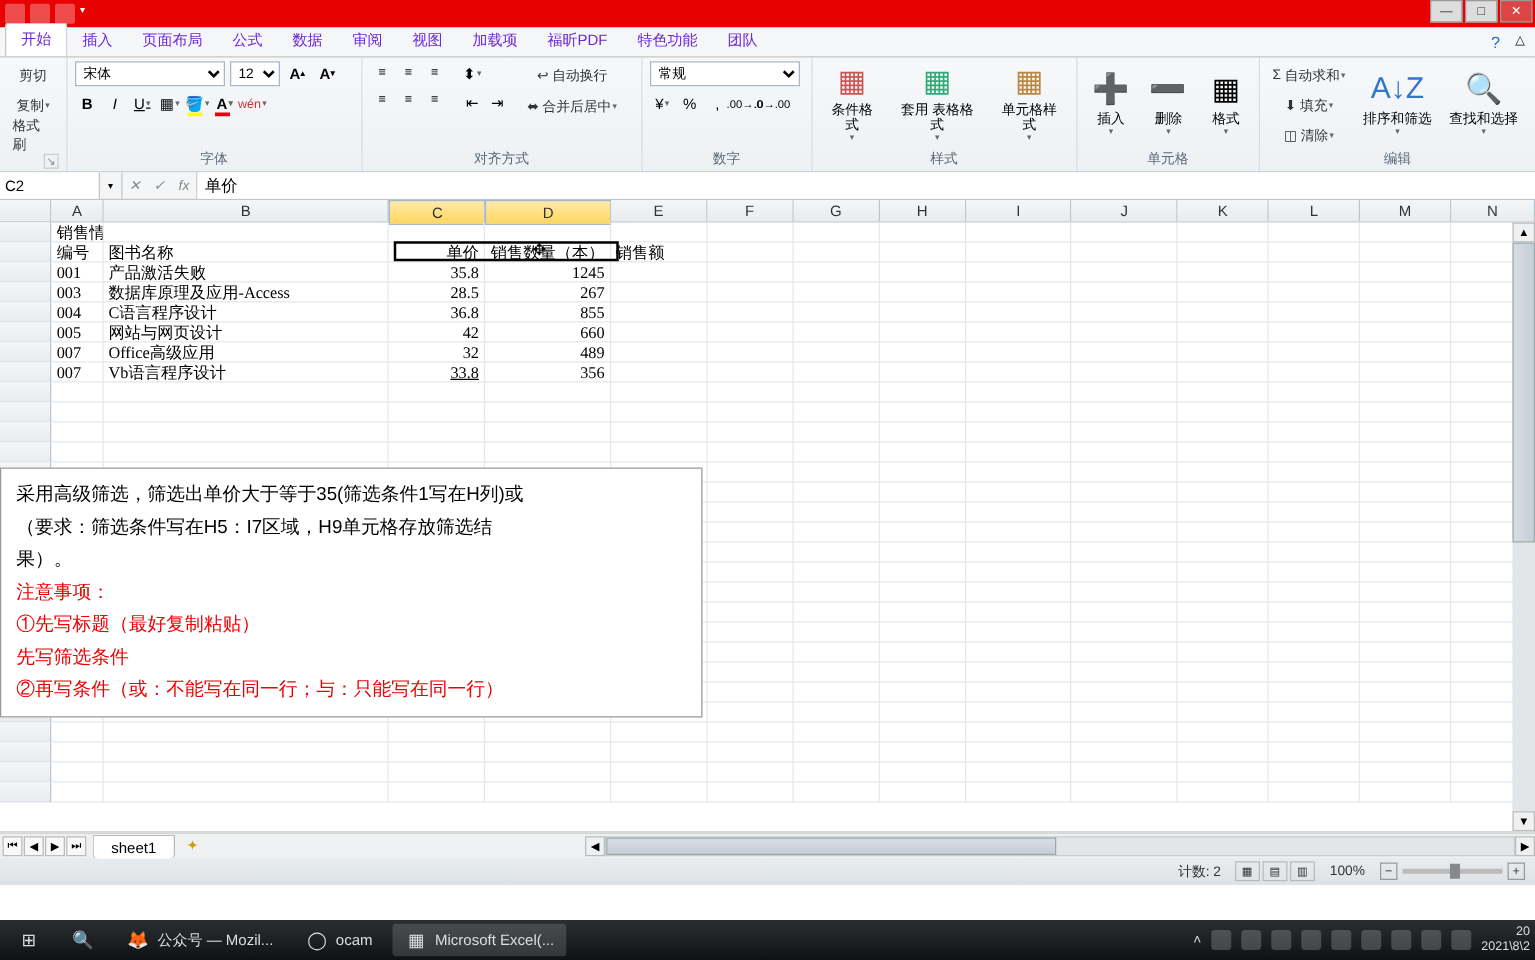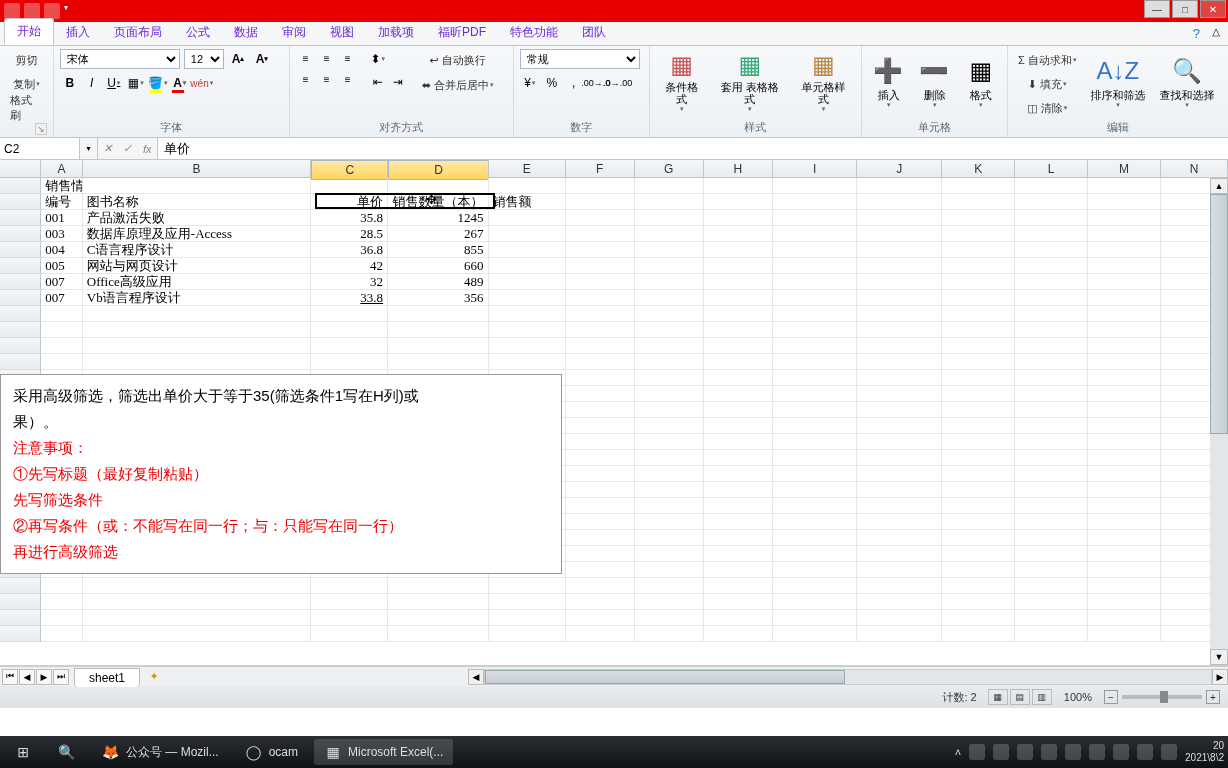--- a/index.html
+++ b/index.html
@@ -803,26 +803,26 @@
     <div class="arr">▲</div>
     <div class="vtrack">
         <div class="vthumb"></div>
       </div>
     <div class="arr" style="position:absolute;bottom:0;left:0;right:0">▼</div>
   </div>
 <div class="selection-border" style="left: 315px; top: 33px; width: 180px; height: 16px;"></div>
     <div style="position: absolute; left: 426px; top: 32px; font-size: 13px; pointer-events: none;">✥</div>
     <div class="textbox" style="left: 0px; top: 214px; width: 562px;">
       <div>采用高级筛选，筛选出单价大于等于35(筛选条件1写在H列)或</div>
+      <div>（要求：筛选条件写在H5：I7区域，H9单元格存放筛选结</div>
       <div>果）。</div>
       <div class="red">注意事项：</div>
       <div class="red">①先写标题（最好复制粘贴）</div>
       <div class="red">先写筛选条件</div>
       <div class="red">②再写条件（或：不能写在同一行；与：只能写在同一行）</div>
-      <div class="red">再进行高级筛选</div>
     </div>
   </div>
 
 <div class="sheettabs">
   <div class="navbtns">
     <span>⏮</span>
     <span>◀</span>
     <span>▶</span>
     <span>⏭</span>
   </div>

